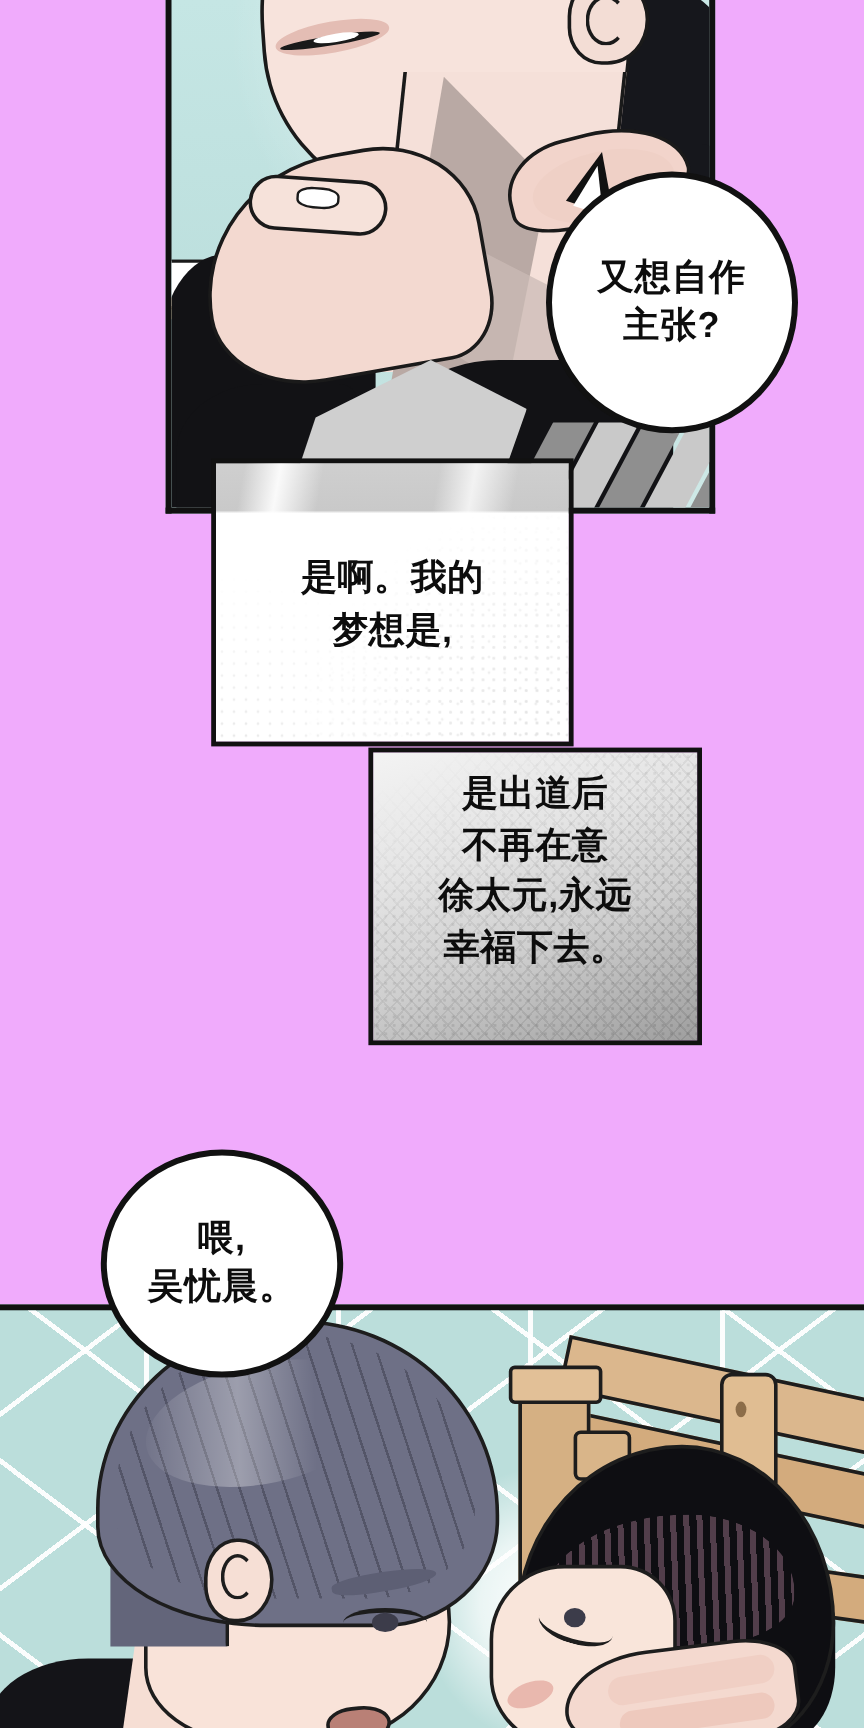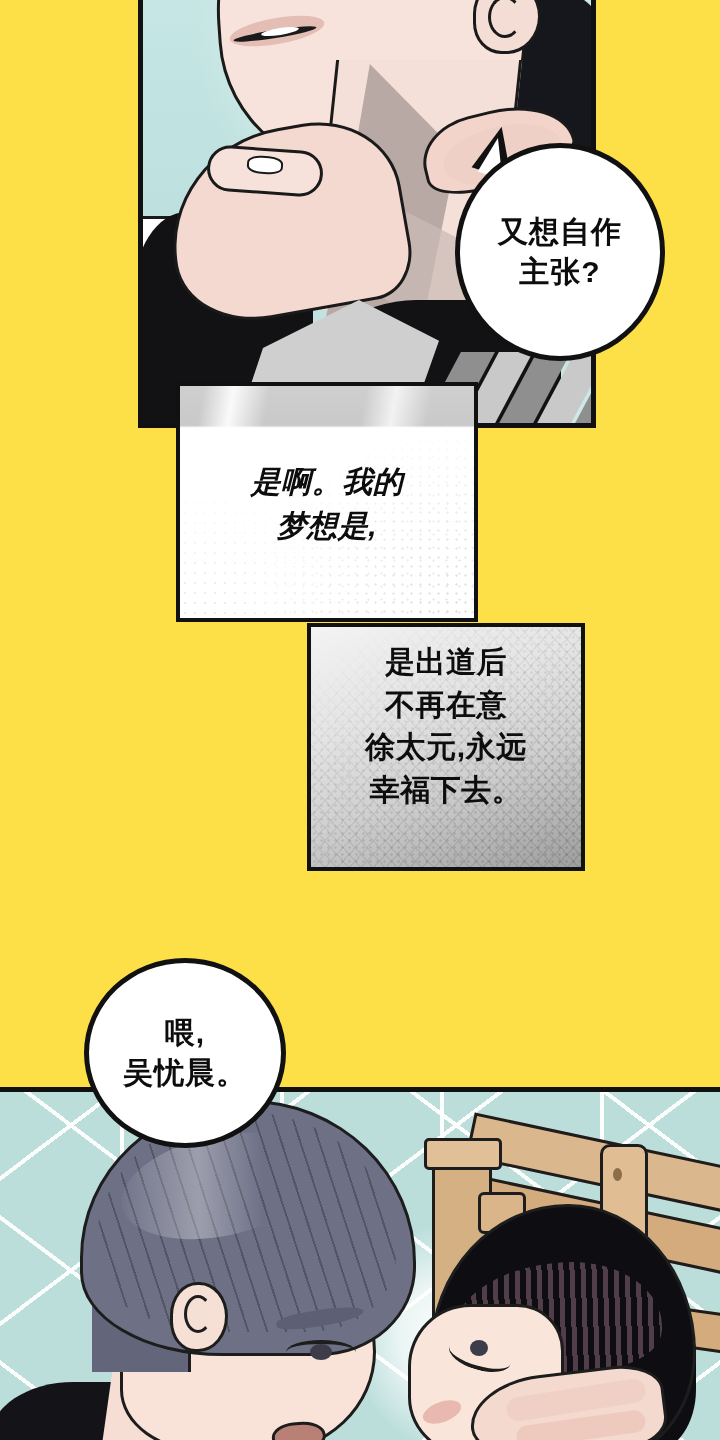--- a/index.html
+++ b/index.html
@@ -13,21 +13,21 @@
     height: 1440px;
     position: relative;
     overflow: hidden;
     font-family: "Liberation Sans", "DejaVu Sans", sans-serif;
   }
   #page {
     position: absolute;
     left: 0; top: 0;
     width: 720px;
     height: 1097px;
-    background: #fde047;
+    background: #f0abfc;
   }
 
   
   .panel-top {
     position: absolute;
     left: 138px;
     top: 0px;
     width: 458px;
     height: 428px;
     border: 5px solid #111111;
@@ -338,21 +338,20 @@
     left: 176px;
     top: 382px;
     width: 302px;
     height: 240px;
     border: 4px solid #111111;
     box-sizing: border-box;
     background:
       linear-gradient(180deg, #cfcfcf 0%, #c9c9c9 17%, #ffffff 18%, #ffffff 100%);
     z-index: 20;
     overflow: hidden;
-    font-style: italic;
   }
   .narr-1 .sheen {
     position: absolute;
     left: 0; top: 0; right: 0; height: 44px;
     background: linear-gradient(100deg, rgba(255,255,255,0) 8%, rgba(255,255,255,.9) 18%, rgba(255,255,255,0) 30%,
                 rgba(255,255,255,0) 62%, rgba(255,255,255,.75) 72%, rgba(255,255,255,0) 84%);
   }
   .narr-1 .speckle {
     position: absolute;
     right: -40px; bottom: -60px;

